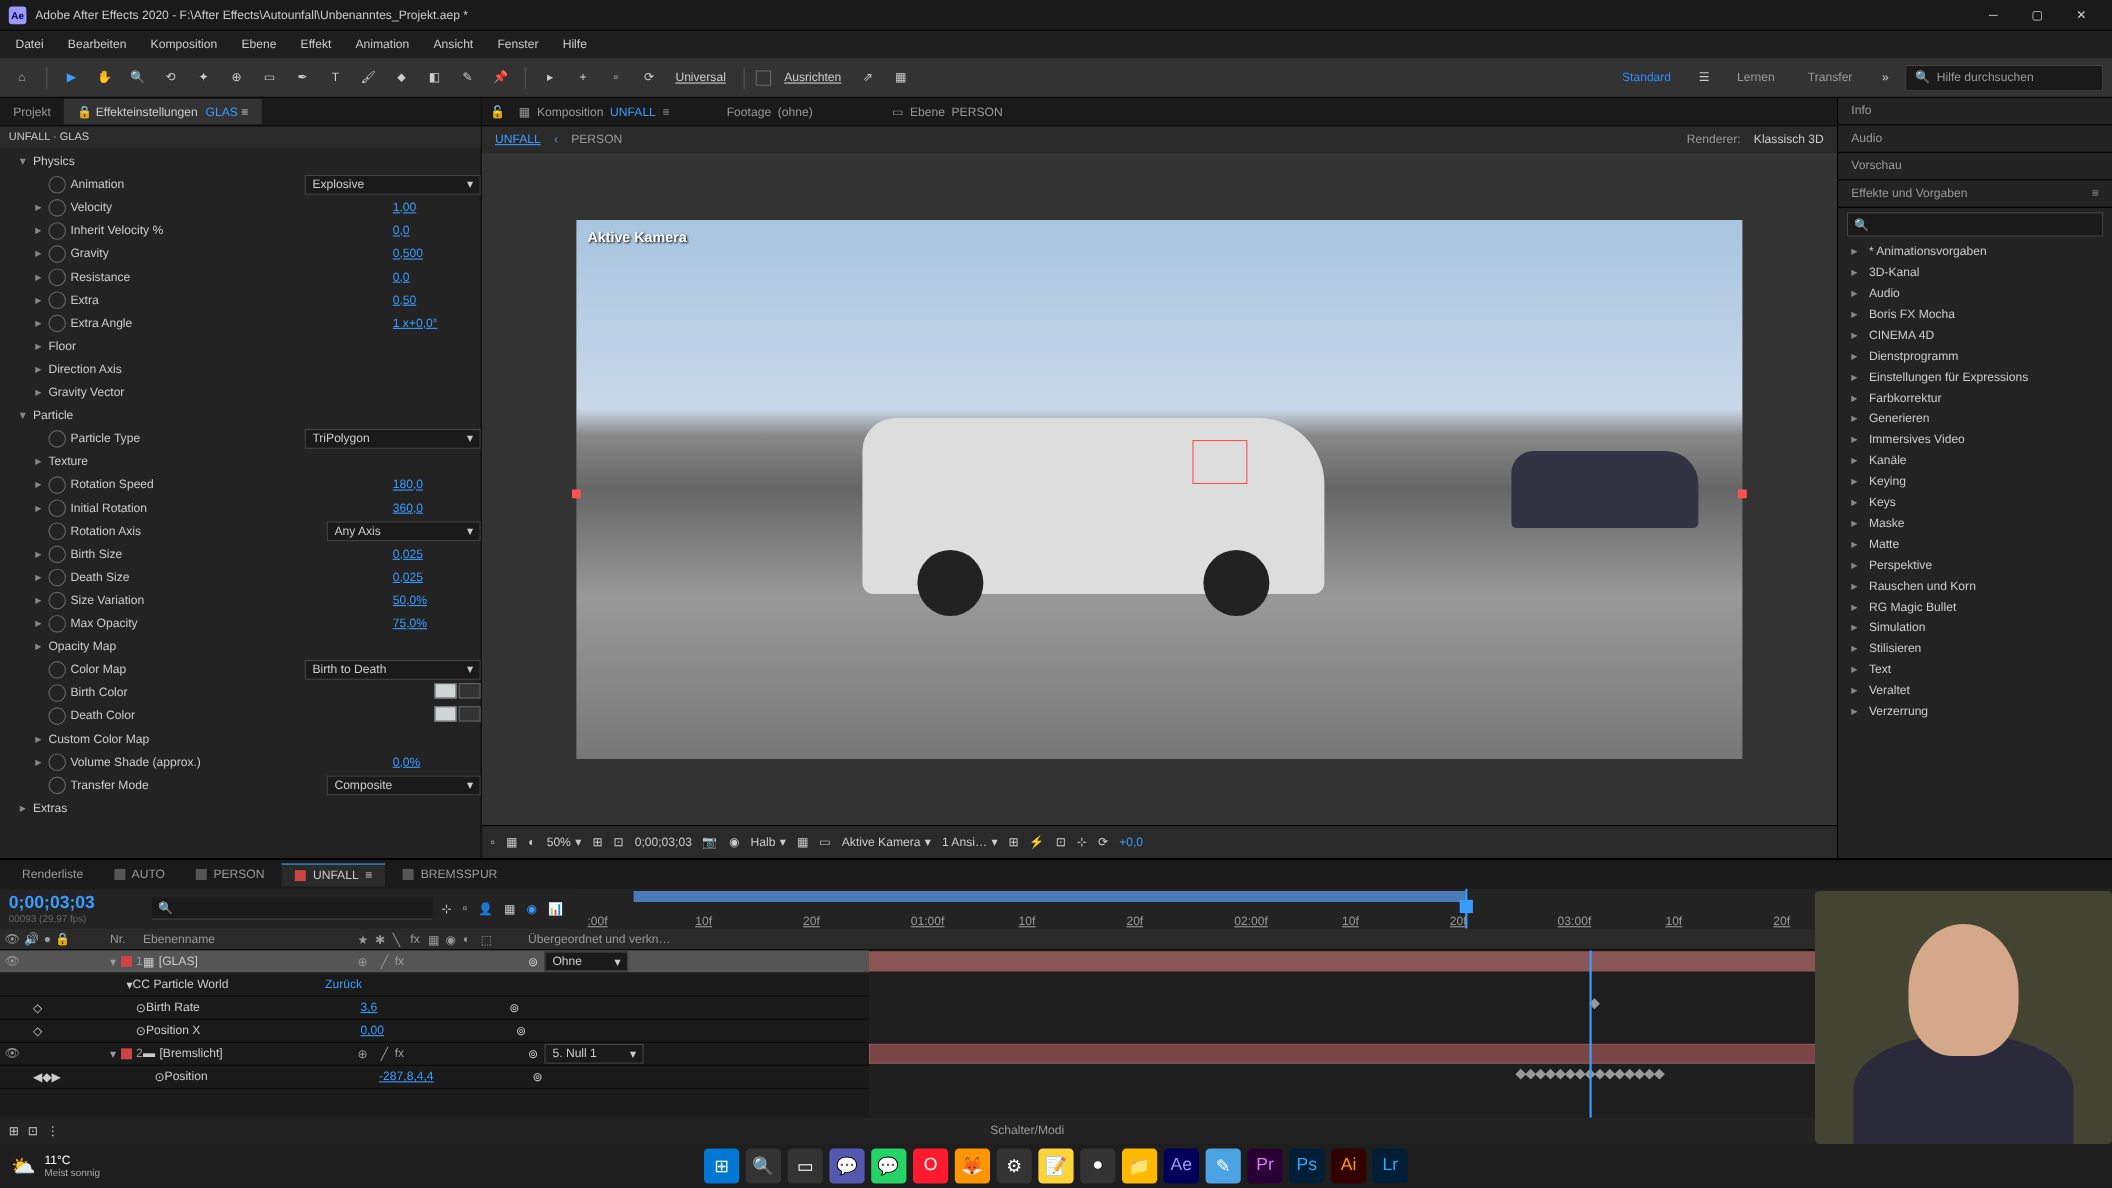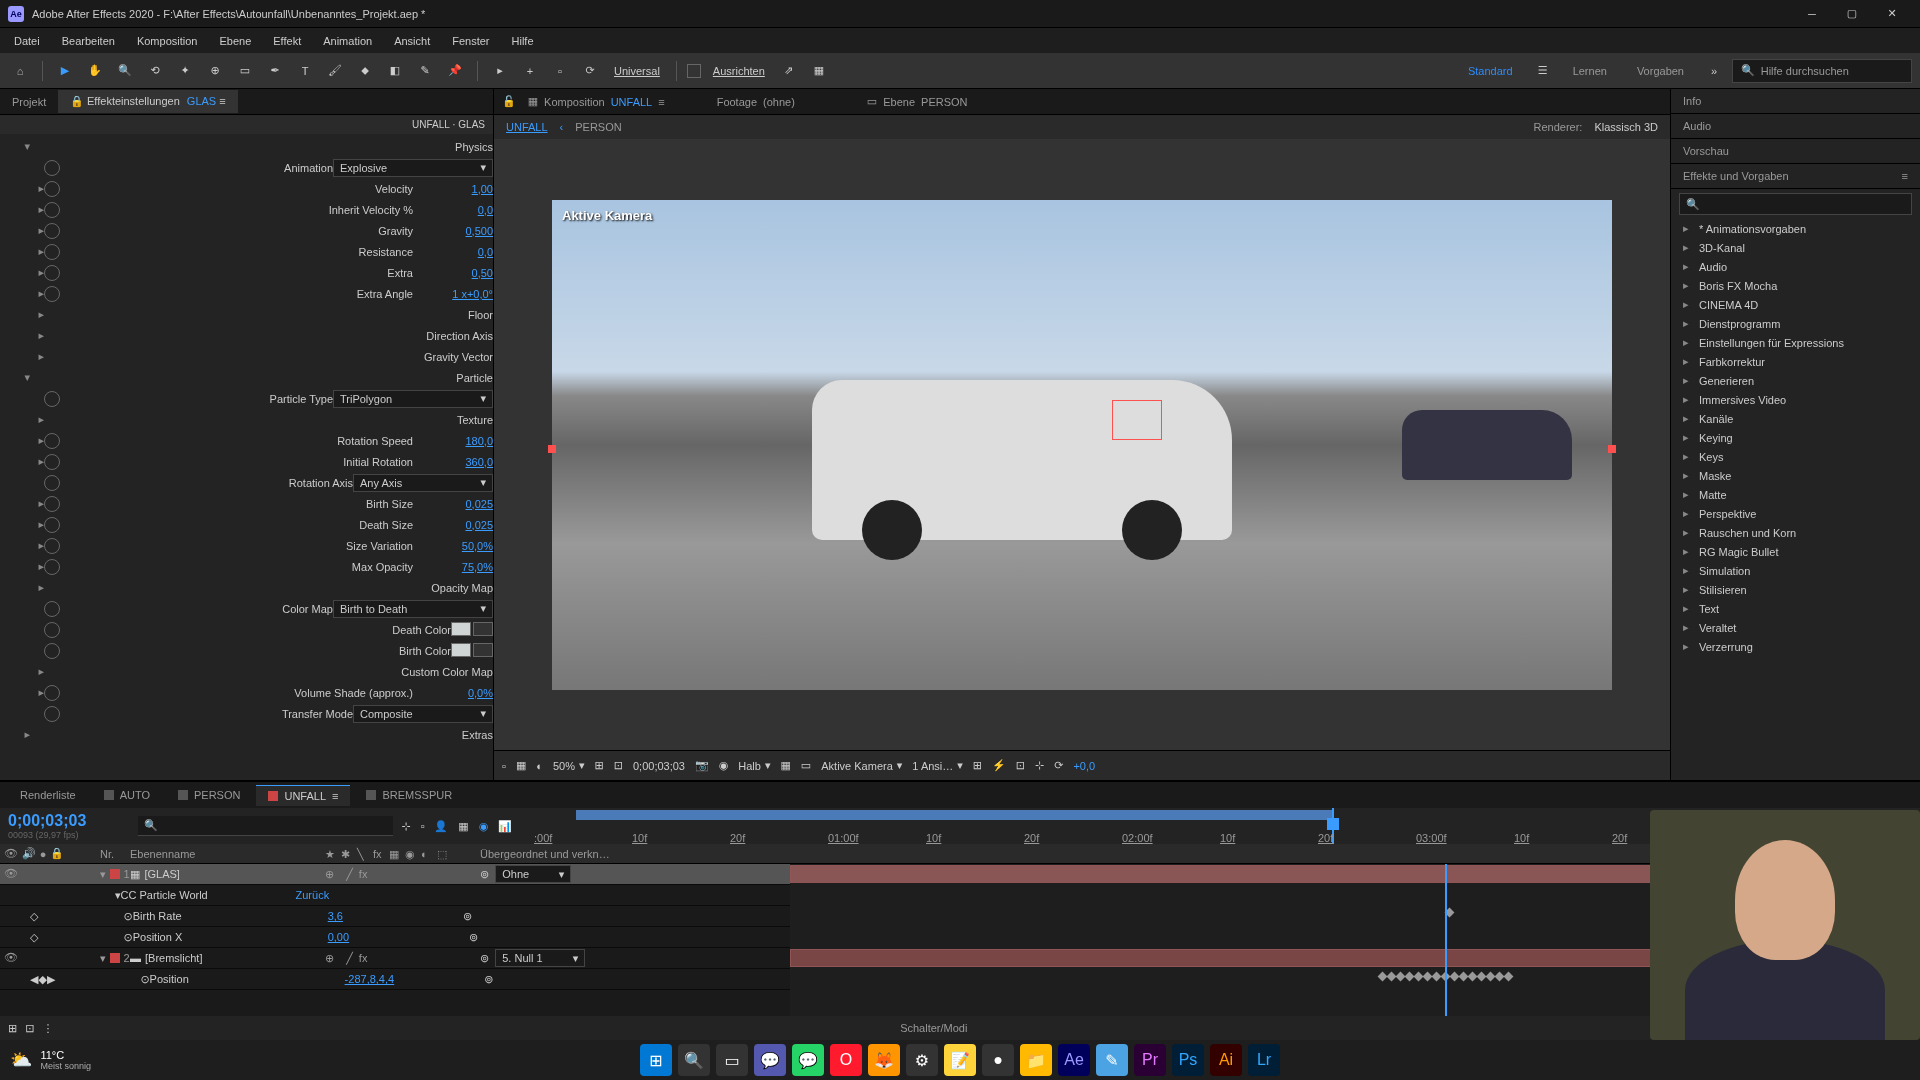--- a/index.html
+++ b/index.html
@@ -25,21 +25,21 @@
 .toolbar-check { width: 14px; height: 14px; border: 1px solid #666; }
 .toolbar-spacer { flex: 1; }
 .workspace-label { color: #2b8cff; padding: 0 12px; }
 .workspace-tab { color: #999; padding: 0 12px; }
 .search-box { background: #1a1a1a; border: 1px solid #444; padding: 3px 8px; color: #999; width: 180px; height: 24px; display: flex; align-items: center; gap: 6px; }
 
 
 .main { display: flex; height: calc(100% - 28px - 25px - 36px - 260px - 40px); }
 
 
-.left-panel { width: 494px; background: #232323; border-right: 1px solid #000; display: flex; flex-direction: column; text-align: right; }
+.left-panel { width: 438px; background: #232323; border-right: 1px solid #000; display: flex; flex-direction: column; }
 .panel-tabs { height: 26px; display: flex; align-items: center; background: #1a1a1a; border-bottom: 1px solid #000; }
 .panel-tab { padding: 5px 12px; color: #999; }
 .panel-tab.active { background: #333; color: #ccc; }
 .panel-tab .tab-extra { color: #3b9cff; margin-left: 4px; }
 .panel-subheader { padding: 4px 8px; background: #2a2a2a; color: #ccc; font-size: 10px; }
 
 .effect-list { flex: 1; overflow-y: auto; padding: 2px 0; }
 .effect-row { display: flex; align-items: center; height: 21px; padding-left: 8px; }
 .effect-row .twirl { width: 12px; color: #888; }
 .effect-row .stopwatch { width: 16px; height: 16px; border: 1px solid #666; border-radius: 50%; margin-right: 4px; display: flex; align-items: center; justify-content: center; font-size: 8px; }
@@ -208,21 +208,21 @@
   <div class="toolbar-label">Universal</div>
   <div class="tool-sep"></div>
   <div class="toolbar-check"></div>
   <div class="toolbar-label">Ausrichten</div>
   <div class="tool-btn">⇗</div>
   <div class="tool-btn">▦</div>
   <div class="toolbar-spacer"></div>
   <div class="workspace-label">Standard</div>
   <div class="tool-btn">☰</div>
   <div class="workspace-tab">Lernen</div>
-  <div class="workspace-tab">Vorgaben</div>
+  <div class="workspace-tab">Transfer</div>
   <div class="tool-btn">»</div>
   <div class="search-box">
     <span>🔍</span>
     <span>Hilfe durchsuchen</span>
   </div>
 </div>
 
 <div class="main">
 
   <div class="left-panel">
@@ -370,27 +370,27 @@
           <span class="stopwatch"></span>
           <span class="prop-name">Color Map</span>
           <div class="effect-dropdown">
             <span>Birth to Death</span>
             <span>▾</span>
           </div>
         </div>
       <div class="effect-row sub">
           <span class="twirl"></span>
           <span class="stopwatch"></span>
+          <span class="prop-name">Birth Color</span>
+          <span><span class="color-swatch" style="background:#cfd4d4"></span><span class="picker-ic"></span></span>
+        </div>
+      <div class="effect-row sub">
+          <span class="twirl"></span>
+          <span class="stopwatch"></span>
           <span class="prop-name">Death Color</span>
-          <span><span class="color-swatch" style="background:#cfd4d4"></span><span class="picker-ic"></span></span>
-        </div>
-      <div class="effect-row sub">
-          <span class="twirl"></span>
-          <span class="stopwatch"></span>
-          <span class="prop-name">Birth Color</span>
           <span><span class="color-swatch" style="background:#cfd4d4"></span><span class="picker-ic"></span></span>
         </div>
       <div class="effect-row sub">
           <span class="twirl">▸</span>
           <span class="prop-name">Custom Color Map</span>
         </div>
       <div class="effect-row sub">
           <span class="twirl">▸</span>
           <span class="stopwatch"></span>
           <span class="prop-name">Volume Shade (approx.)</span>

